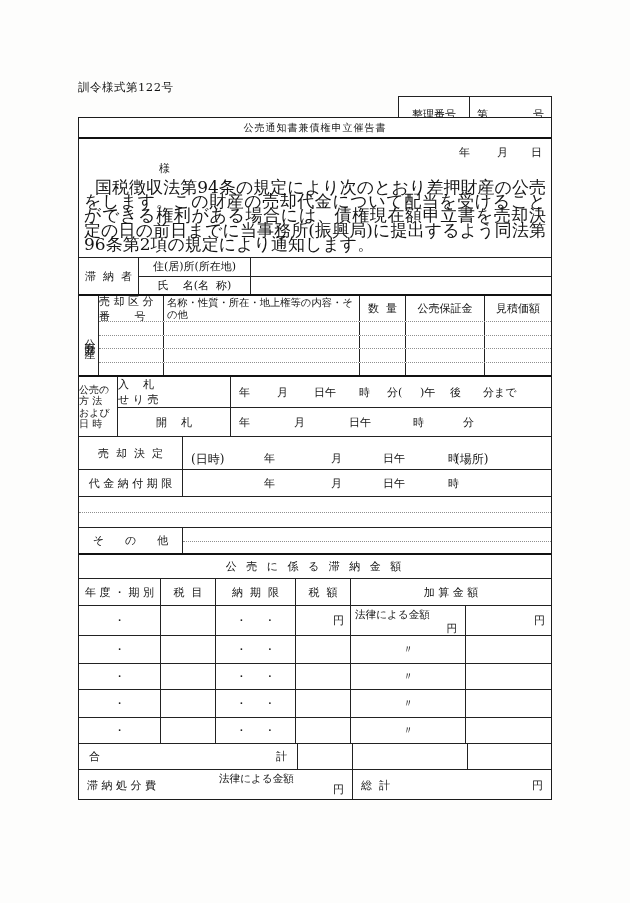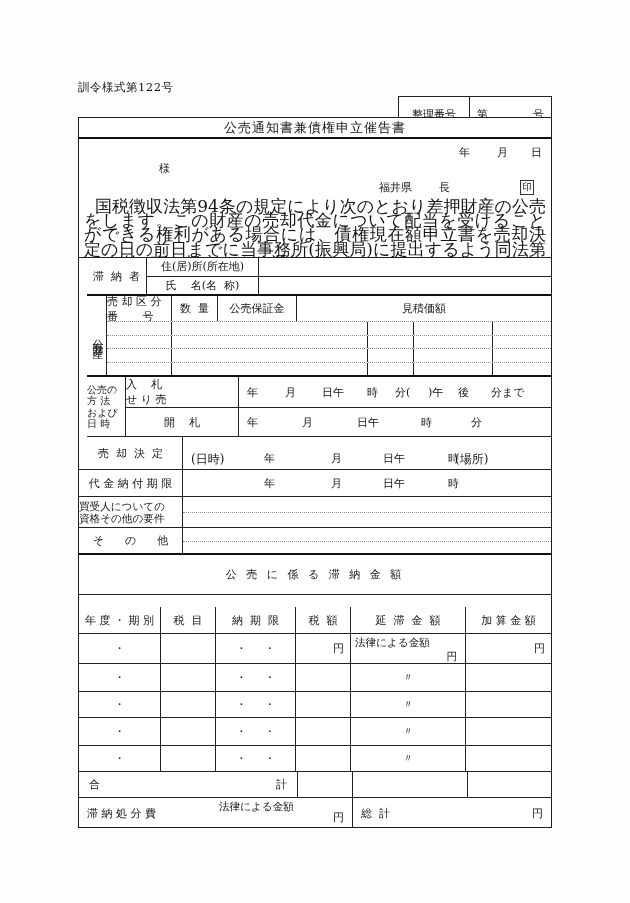--- a/index.html
+++ b/index.html
@@ -14,23 +14,23 @@
   .form-code { position:absolute; left:78px; top:80px; font-size:11.5px; letter-spacing:.5px; }
   
   .ref-box { position:absolute; left:398px; top:96px; width:154px; height:37px; display:flex; border:1px solid #222; background:#fff; }
   .ref-box .lbl { width:71px; border-right:1px solid #222; display:flex; align-items:center; justify-content:center; }
   .ref-box .val { flex:1; display:flex; align-items:center; justify-content:space-between; padding:0 7px; }
   
   .tbl { position:absolute; left:78px; top:117px; width:474px; border:1.5px solid #1c1c1c; background:#fff; }
   .bb  { border-bottom:1px solid #222; }
   .bbh { border-bottom:2.5px solid #111; }
   .br  { border-right:1px solid #222; }
-  .r { display:flex;margin-left:8px; }
+  .r { display:flex; }
   .c { display:flex; align-items:center; justify-content:center; text-align:center; overflow:hidden; }
-  .title-row { height:21px; display:flex; align-items:center; justify-content:center; font-size:13px; letter-spacing:1px; }
+  .title-row { height:21px; display:flex; align-items:center; justify-content:center; font-size:10px; letter-spacing:1px; }
   
   .open { height:119px; position:relative; overflow:hidden; }
   .date-line { position:relative; height:17px; margin-top:4px; }
   .date-line span { position:absolute; top:2px; }
   .sama-line { position:relative; height:17px; }
   .issuer-line { position:relative; height:19px; }
   .issuer-line span { position:absolute; top:3px; }
   .seal-box { position:absolute; left:441px; top:1px; width:14px; height:15px; border:1px solid #333; font-size:9.5px; display:flex; align-items:center; justify-content:center; }
   .para { margin-top:3px; padding:0 5px; line-height:14.2px; text-align:justify; text-indent:11px; font-size:17px; }
   
@@ -70,23 +70,23 @@
   .kettei .tok { position:absolute; bottom:3px; }
   .dainou { height:27px;justify-content:space-between; }
   .dainou .content { flex:1; position:relative; }
   .dainou .tok { position:absolute; top:50%; transform:translateY(-50%); }
   .dotcell { flex:1; position:relative; }
   .dotmid { position:absolute; left:0; right:0; top:50%; border-top:1px dotted #8f8f8f; }
   .kaiuke { height:31px; }
   .kaiuke .lbl104 { font-size:10.6px; line-height:12.5px; }
   .sonota { height:27px; }
   
-  .ar-title { height:40px; display:flex; align-items:center; justify-content:center; letter-spacing:3px; }
+  .ar-title { height:24px; display:flex; align-items:center; justify-content:center; letter-spacing:3px; }
   .aw1{width:82px;} .aw2{width:55px;} .aw3{width:80px;} .aw4{width:55px;} .aw5{width:115px;} .aw6{flex:1;}
-  .ar-head { height:27px;margin-top:12px; }
+  .ar-head { height:27px; }
   .arow { display:flex; }
   .late1 { display:flex; flex-direction:column; justify-content:space-between; padding:2px 4px; font-size:10.6px; }
   .late1 .yen { text-align:right; padding-right:4px; }
   .yen-r { justify-content:flex-end; padding-right:6px; }
   .gokei { height:26px; }
   .gokei .span1 { width:219px; display:flex; align-items:center; justify-content:space-between; padding:0 10px; }
   .bottom { height:29px; display:flex; }
   .bottom .cell1 { width:274px; position:relative; }
   .bottom .cell2 { flex:1; position:relative; }
   .bottom span { position:absolute; }
@@ -112,25 +112,20 @@
 
     <div class="open bb">
       <div class="date-line">
         <span class="pre" style="left:380px">年</span>
         <span class="pre" style="left:418px">月</span>
         <span class="pre" style="left:452px">日</span>
       </div>
       <div class="sama-line">
         <span class="pre" style="position:absolute;left:80px;top:1px">様</span>
       </div>
-      <div class="issuer-line">
-        <span class="pre" style="left:300px">福井県</span>
-        <span class="pre" style="left:360px">長</span>
-        <span class="seal-box">印</span>
-      </div>
       <div class="para">国税徴収法第94条の規定により次のとおり差押財産の公売をします。この財産の売却代金について配当を受けることができる権利がある場合には、債権現在額申立書を売却決定の日の前日までに当事務所(振興局)に提出するよう同法第96条第2項の規定により通知します。</div>
     </div>
 
     <div class="r taino bbh">
       <div class="c side br pre">滞  納  者</div>
       <div class="rows">
         <div class="bb">
           <div class="c flabel br pre">住(居)所(所在地)</div>
           <div class="dotcell"></div>
         </div>
@@ -144,20 +139,21 @@
     <div class="r zaisan bbh">
       <div class="side br">
         <span class="vert">公売財産</span>
       </div>
       <div class="grid">
         <div class="zhead">
           <div class="c cw1 br two-line">
             <span class="pre">売 却 区 分</span>
             <span class="pre">番       号</span>
           </div>
+          <div class="cw2 br name-head">名称・性質・所在・地上権等の内容・その他</div>
           <div class="c cw3 br pre">数  量</div>
           <div class="c cw4 br pre">公売保証金</div>
           <div class="c cw5 pre">見積価額</div>
         </div>
         <div class="zrow">
           <div class="cw1 br"></div>
             <div class="cw2 br"></div>
             <div class="cw3 br"></div>
             <div class="cw4 br"></div>
             <div class="cw5"></div>
@@ -240,44 +236,39 @@
       <div class="c lbl104 br pre">代 金 納 付 期 限</div>
       <div class="content">
         <span class="tok pre" style="left:81px">年</span>
         <span class="tok pre" style="left:148px">月</span>
         <span class="tok pre" style="left:200px">日午</span>
         <span class="tok pre" style="left:265px">時</span>
       </div>
     </div>
 
     <div class="lrow kaiuke bb">
-      <div class="c lbl104 br two-line">
-        <span>買受人についての</span>
-        <span>資格その他の要件</span>
-      </div>
       <div class="dotcell">
           <div class="dotmid"></div>
         </div>
     </div>
 
     <div class="lrow sonota bbh">
       <div class="c lbl104 br pre">そ      の      他</div>
       <div class="dotcell">
           <div class="dotmid"></div>
         </div>
     </div>
 
     <div class="ar-title bb pre">公 売 に 係 る 滞 納 金 額</div>
 
     <div class="arow ar-head bb">
       <div class="c aw1 br pre">年 度 ・ 期 別</div>
       <div class="c aw2 br pre">税  目</div>
       <div class="c aw3 br pre">納  期  限</div>
       <div class="c aw4 br pre">税  額</div>
-      <div class="c aw5 br pre">延  滞  金  額</div>
       <div class="c aw6 pre">加 算 金 額</div>
     </div>
 
     <div class="arow bb" style="height:30px">
       <div class="c aw1 br">・</div>
       <div class="c aw2 br"></div>
       <div class="c aw3 br pre">・     ・</div>
       <div class="c aw4 br yen-r">円</div>
       <div class="aw5 br late1">
         <span>法律による金額</span>

